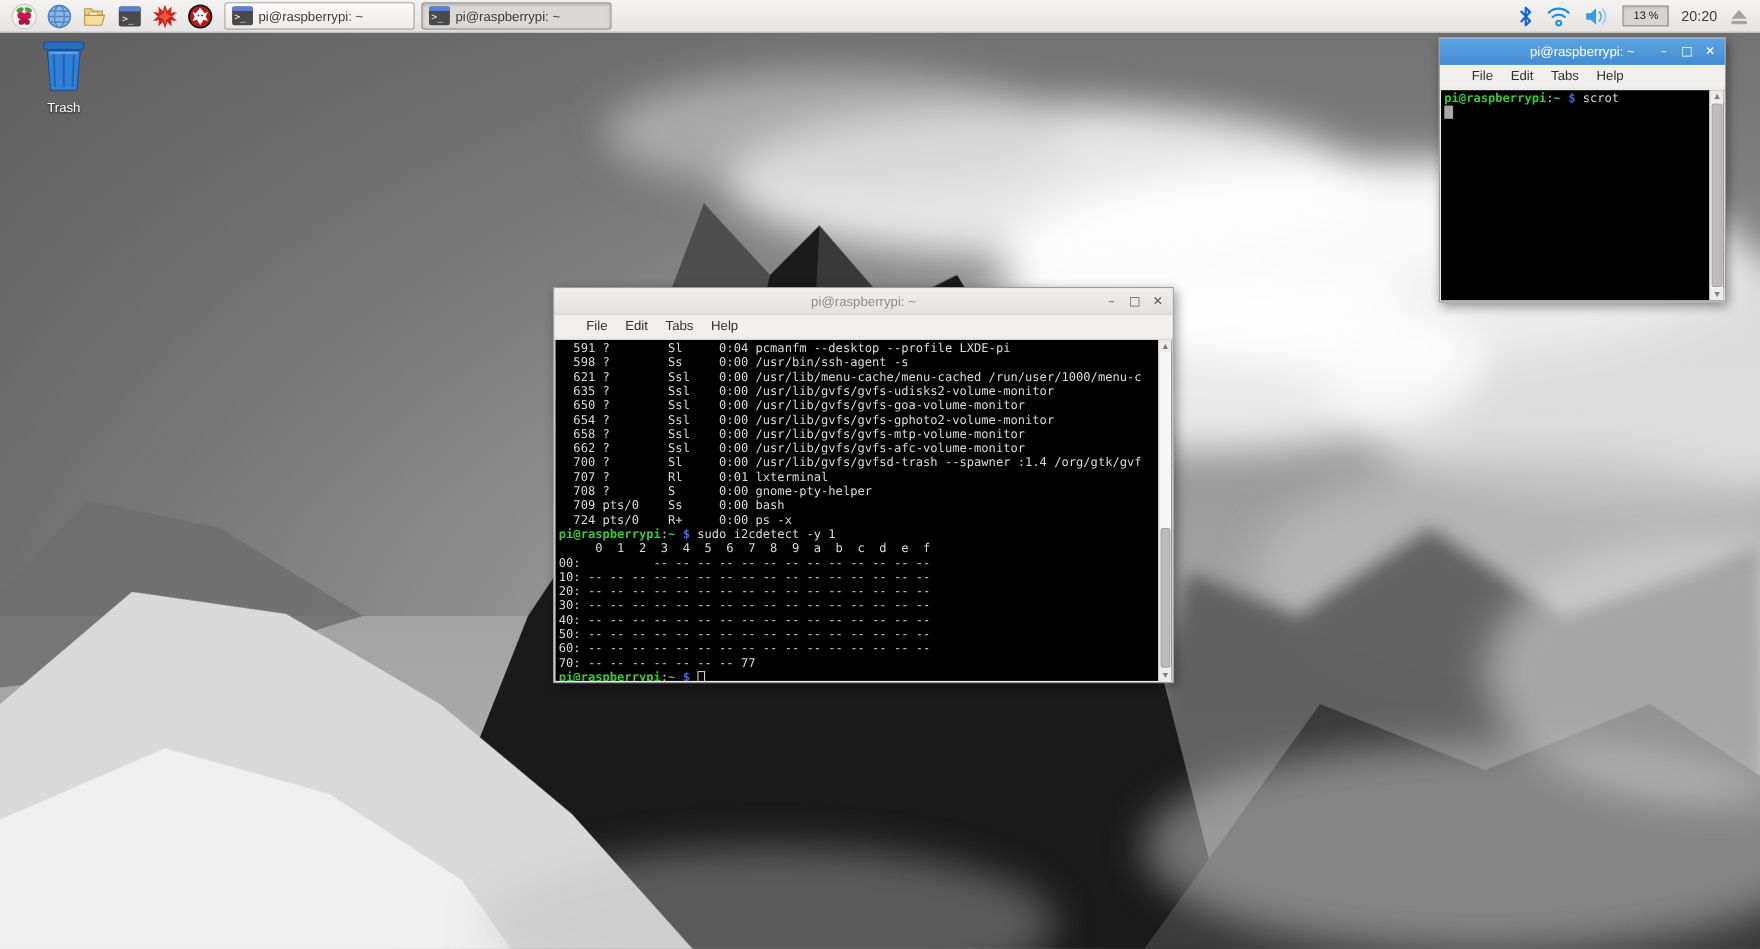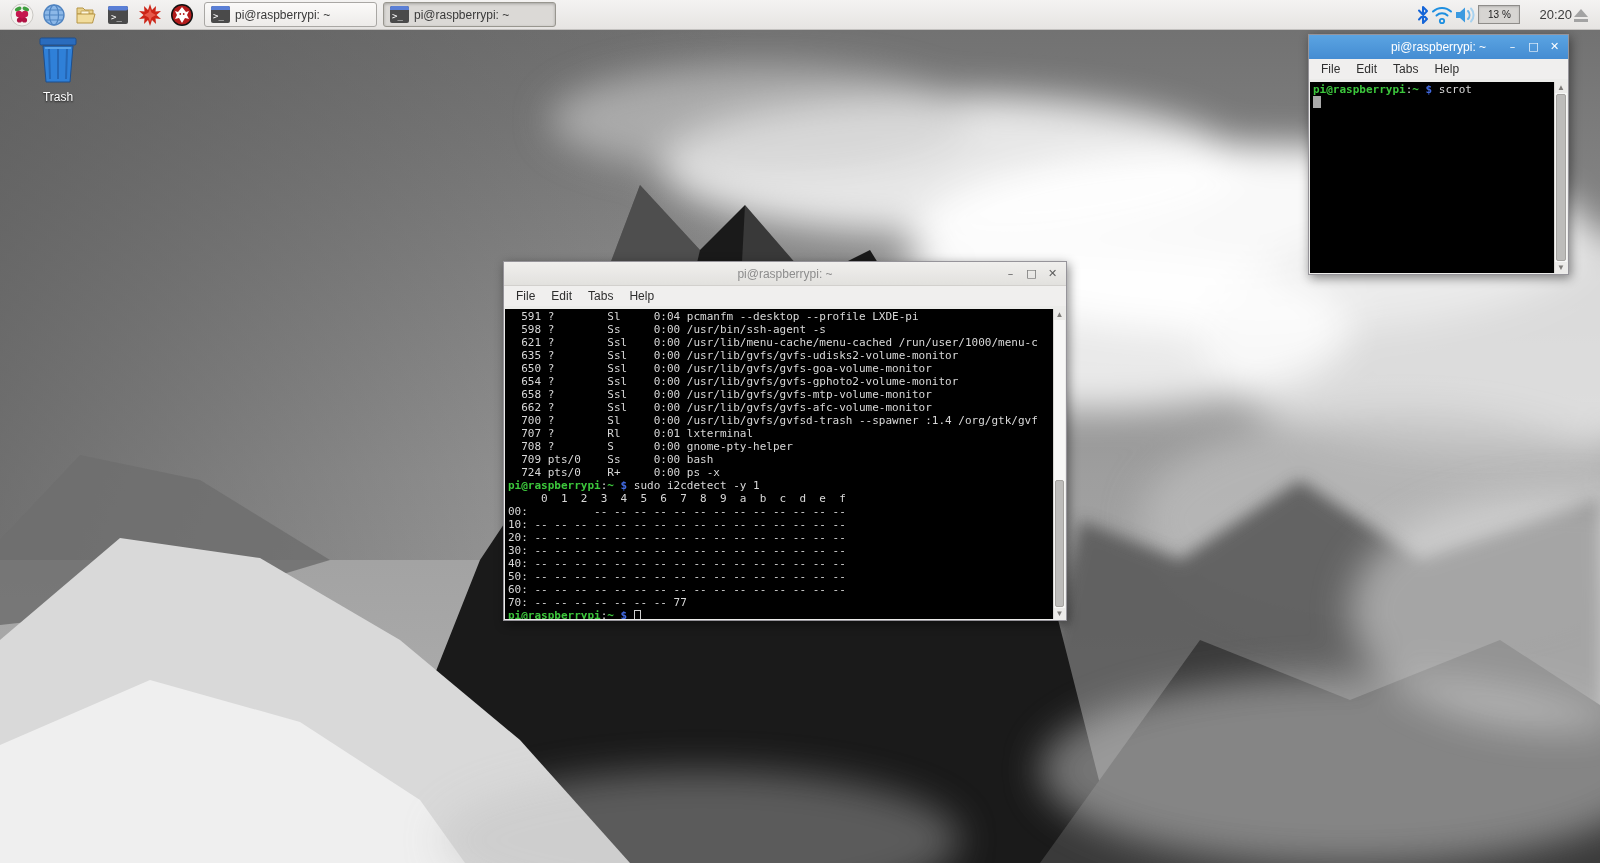--- a/index.html
+++ b/index.html
@@ -24,27 +24,27 @@
   .win-btn.pressed { background:#dbd9d6; box-shadow:inset 0 1px 3px rgba(0,0,0,.25);
                      border-color:#98968f; }
   .win-btn .label { font-size:12px; color:#3a3a3a; white-space:nowrap; overflow:hidden; }
   .mini-term { width:19px; height:17px; background:#4a4a4a; border-radius:2px;
                position:relative; flex:none; }
   .mini-term .bar { position:absolute; top:0; left:0; right:0; height:4px;
                     background:#5a7fd6; border-radius:2px 2px 0 0; }
   .mini-term .glyph { position:absolute; left:2px; top:4px; color:#fff; font-size:9px;
                       font-family:"DejaVu Sans Mono",monospace; line-height:12px; }
   .tb-spacer { flex:1; }
-  .tray { display:flex; align-items:center; margin-right:10px; }
+  .tray { display:flex; align-items:center; gap:11px; margin-right:10px; }
   .tray svg { display:block; }
   .cpu-box { width:42px; height:19px; border:1px solid #8f8d8a; background:#d7d5d2;
              box-shadow:inset 0 1px 2px rgba(0,0,0,.15);
              font-size:10px; color:#222; display:flex; align-items:center;
              justify-content:center; }
-  .clock { font-size:13px; color:#3c3c3c;margin-left:19px; }
+  .clock { font-size:13px; color:#3c3c3c; }
 
   
   .trash { position:absolute; left:24px; top:36px; width:68px; text-align:center;
            cursor:pointer; z-index:5; }
   .trash .tlabel { margin-top:2px; font-size:12px; color:#ffffff;
                    text-shadow:0 1px 2px rgba(0,0,0,.8); }
 
   
   .window { position:absolute; background:#ececea; border:1px solid #96949a;
             box-shadow:2px 3px 10px rgba(0,0,0,.45); }
@@ -57,21 +57,21 @@
         font-size:11px; line-height:16px; text-align:center;
         font-family:"DejaVu Sans",sans-serif; }
   .titlebar.inactive { background:linear-gradient(#f0efed,#e2e1de);
                        border-bottom:1px solid #d2d0cd; }
   .titlebar.inactive .title { color:#8d8d8d; }
   .titlebar.inactive .wc { color:#5c5c5c; }
   .titlebar.active { background:linear-gradient(#5ba4e2,#448cd2); }
   .titlebar.active .title { color:#fff; }
   .titlebar.active .wc { color:#fff; }
   .menubar { height:20px; background:#f0efee; display:flex; align-items:center;
-             padding-left:4px; }
+             padding-left:21px; }
   .menu-item { font-size:12px; color:#2e2e2e; padding:2px 8px; cursor:pointer; }
 
   
   .term { position:absolute; left:1px; right:1px; bottom:1px; background:#000;
           overflow:hidden; }
   .term-out { position:absolute; inset:0; padding:1px 0 5px 3px;
               font-family:"DejaVu Sans Mono",monospace; font-size:11px;
               line-height:13px; color:#d8d8d8; white-space:pre; }
   .t-line { height:13px; }
   .c-green { color:#3cc73c; font-weight:bold; }

